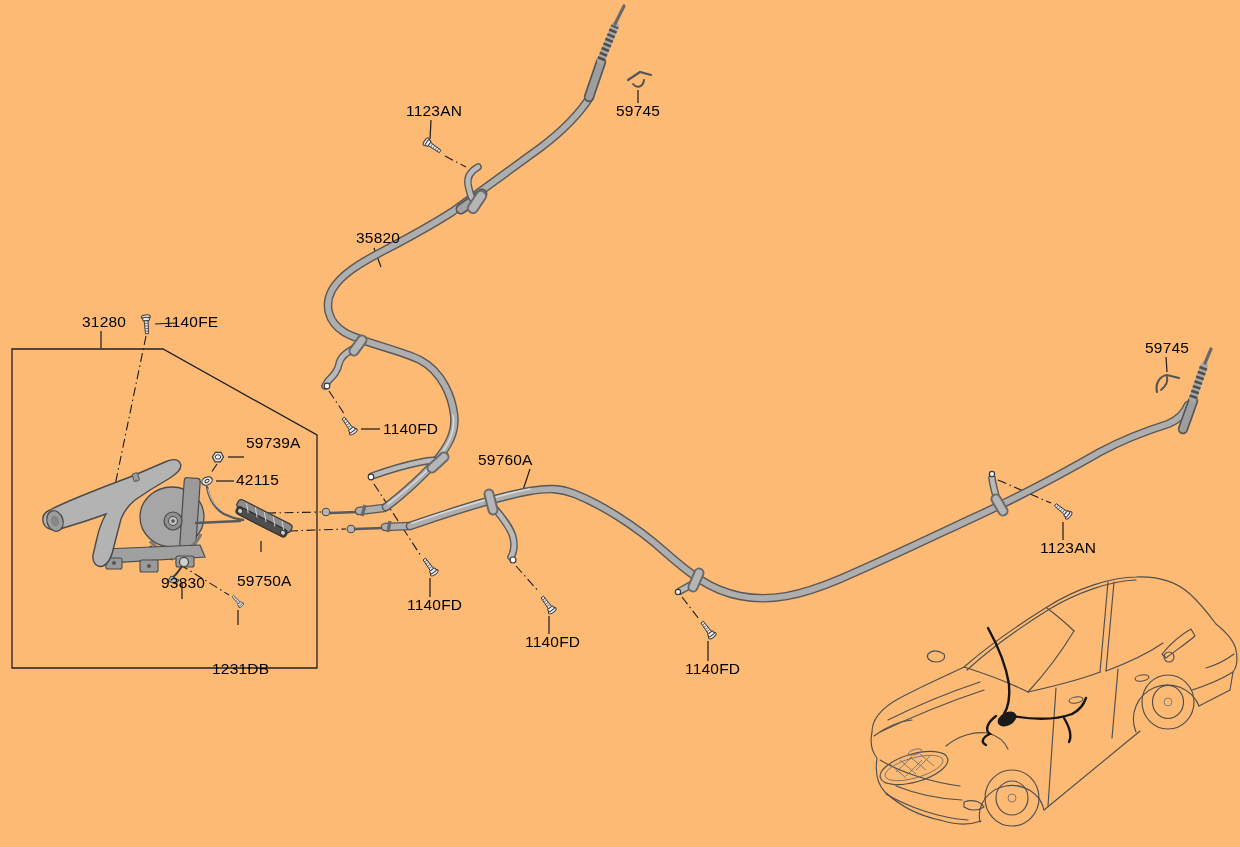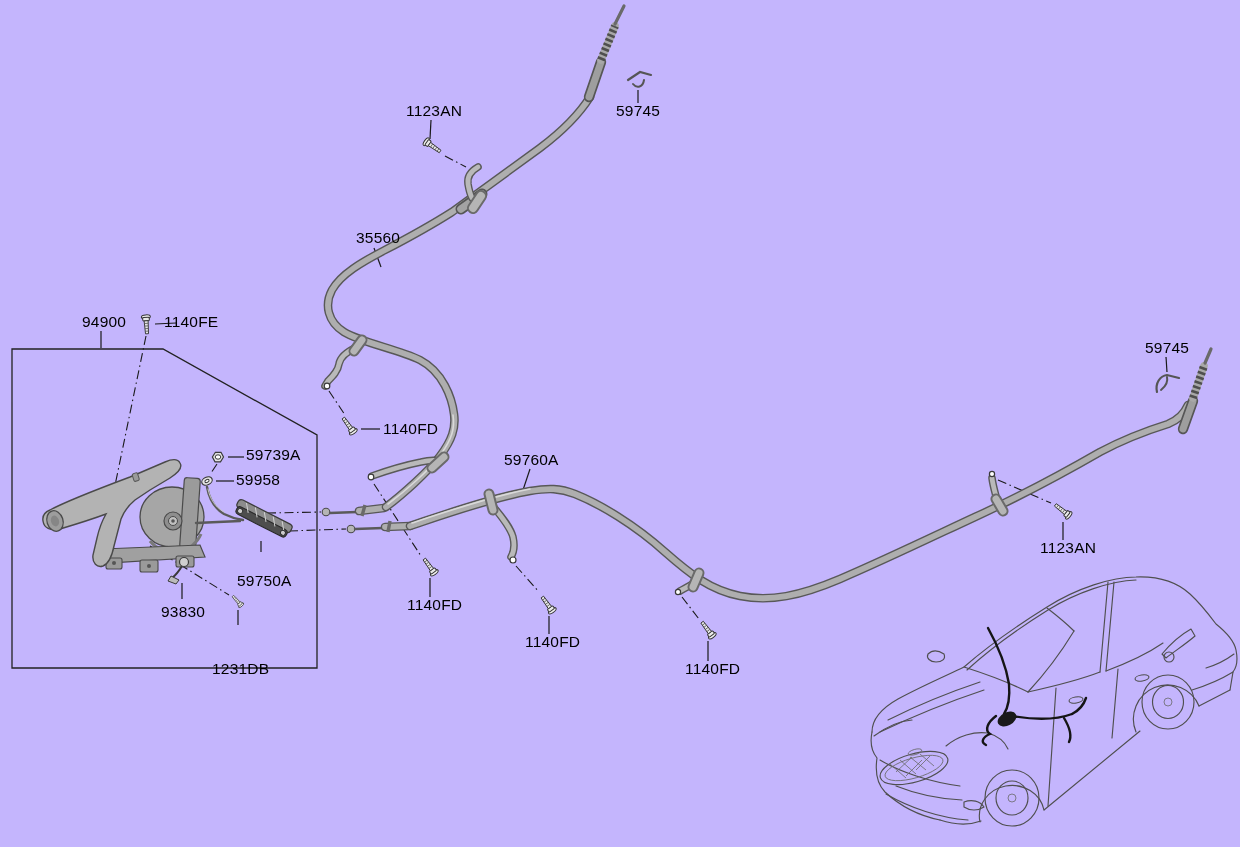--- a/index.html
+++ b/index.html
@@ -1,17 +1,17 @@
 <!DOCTYPE html>
 <html><head>
 <meta charset="utf-8">
 <style>
   html,body{margin:0;padding:0;background:#fff;}
   .canvas{
-    position:relative;width:1240px;height:847px;background:#c4b5fd;
+    position:relative;width:1240px;height:847px;background:#fdba74;
     font-family:"Liberation Sans",sans-serif;overflow:hidden;
   }
   .canvas svg{position:absolute;left:0;top:0;}
   .plabel{
     position:absolute;font-size:15.5px;line-height:14px;color:#000;
     white-space:nowrap;letter-spacing:0.2px;
   }
   
   .ln{stroke:#1a1a1a;stroke-width:1.2;fill:none;}
   .dd{stroke:#1a1a1a;stroke-width:1.1;fill:none;stroke-dasharray:9 3.5 1.5 3.5;}
@@ -305,29 +305,29 @@
   <g>
         <use href="#bolt" transform="translate(711,634) rotate(233)"></use>
       </g>
   <g>
         <use href="#bolt" transform="translate(1067,514) rotate(218)"></use>
       </g>
 </svg>
 
 <div class="plabel" style="left:406px;top:104px">1123AN</div>
 <div class="plabel" style="left:616px;top:104px">59745</div>
-<div class="plabel" style="left:356px;top:231px">35560</div>
-<div class="plabel" style="left:82px;top:315px">94900</div>
+<div class="plabel" style="left:356px;top:231px">35820</div>
+<div class="plabel" style="left:82px;top:315px">31280</div>
 <div class="plabel" style="left:164px;top:315px">1140FE</div>
-<div class="plabel" style="left:246px;top:448px">59739A</div>
-<div class="plabel" style="left:236px;top:473px">59958</div>
+<div class="plabel" style="left:246px;top:436px">59739A</div>
+<div class="plabel" style="left:236px;top:473px">42115</div>
 <div class="plabel" style="left:237px;top:574px">59750A</div>
-<div class="plabel" style="left:161px;top:605px">93830</div>
+<div class="plabel" style="left:161px;top:576px">93830</div>
 <div class="plabel" style="left:212px;top:662px">1231DB</div>
 <div class="plabel" style="left:383px;top:422px">1140FD</div>
-<div class="plabel" style="left:504px;top:453px">59760A</div>
+<div class="plabel" style="left:478px;top:453px">59760A</div>
 <div class="plabel" style="left:407px;top:598px">1140FD</div>
 <div class="plabel" style="left:525px;top:635px">1140FD</div>
 <div class="plabel" style="left:685px;top:662px">1140FD</div>
 <div class="plabel" style="left:1145px;top:341px">59745</div>
 <div class="plabel" style="left:1040px;top:541px">1123AN</div>
 
 </div>
 
 </body></html>

